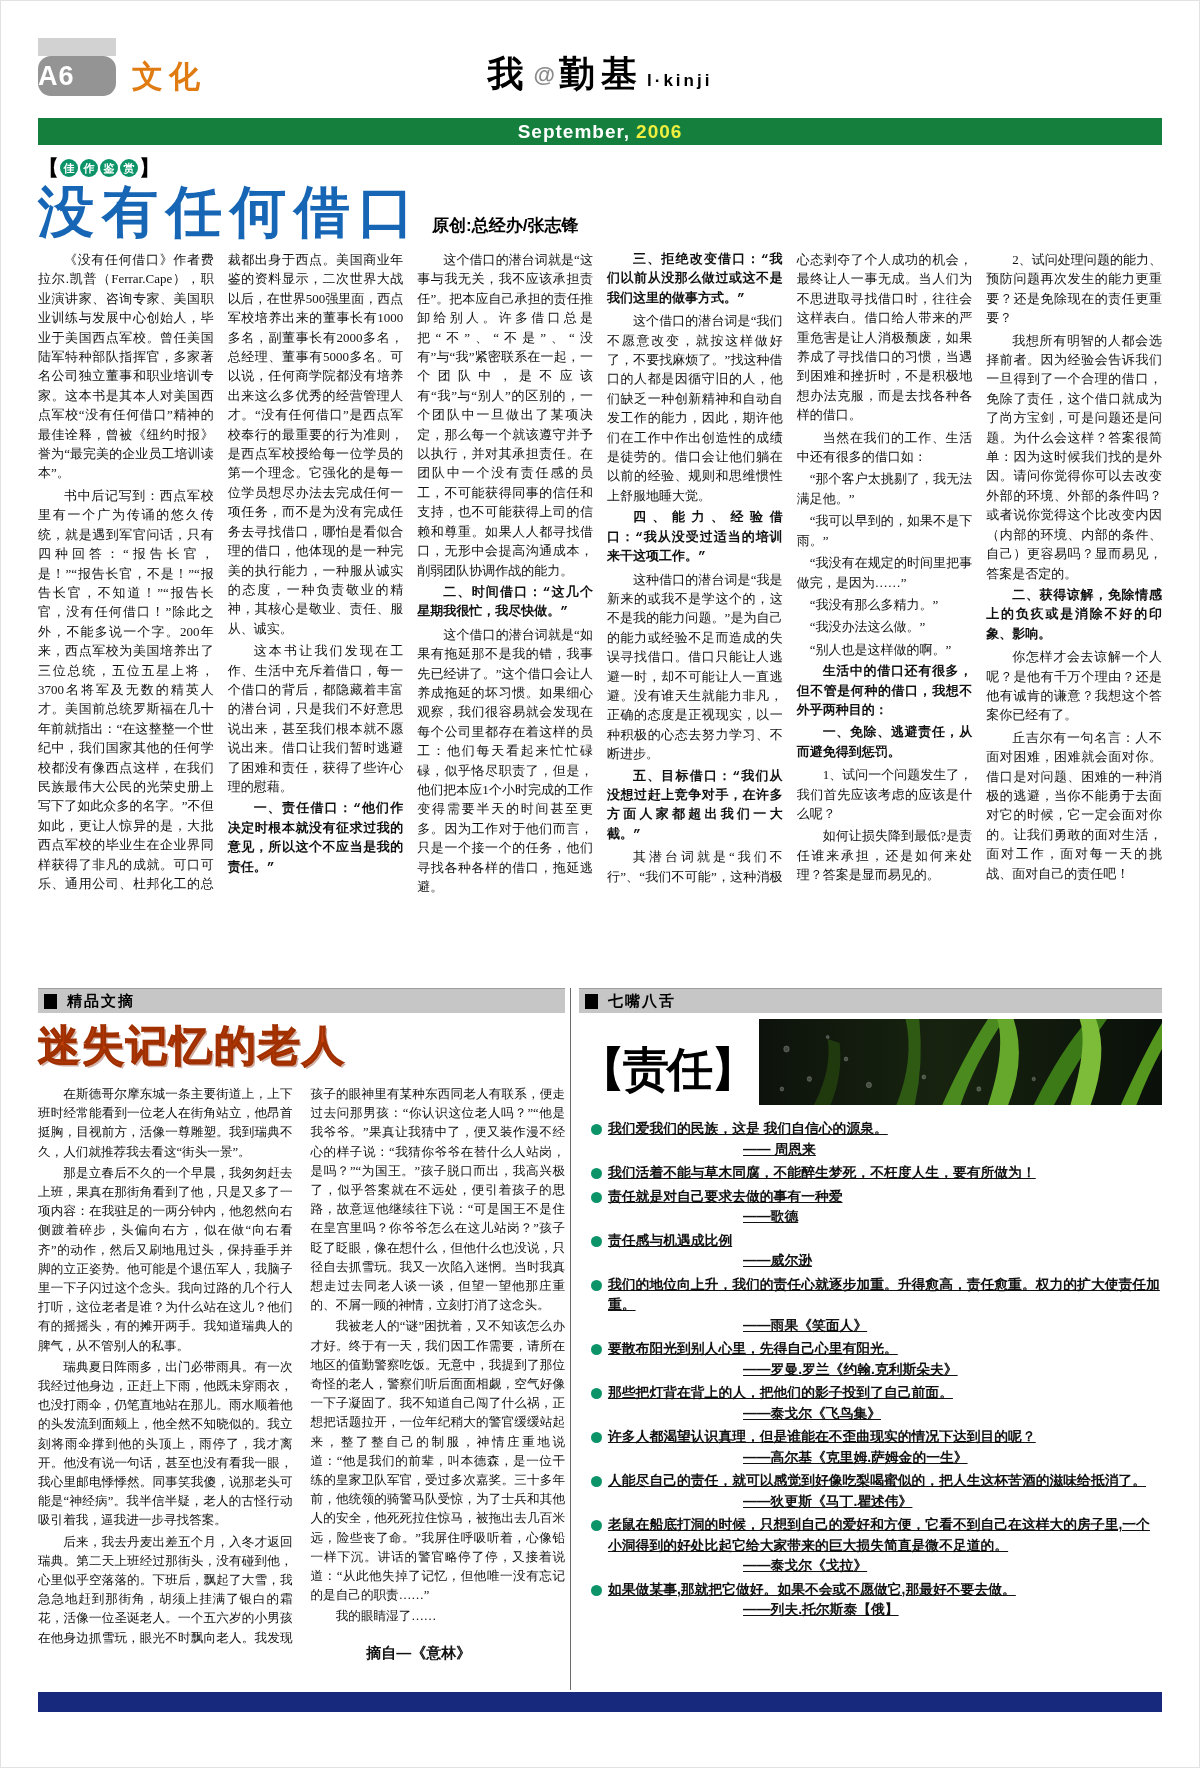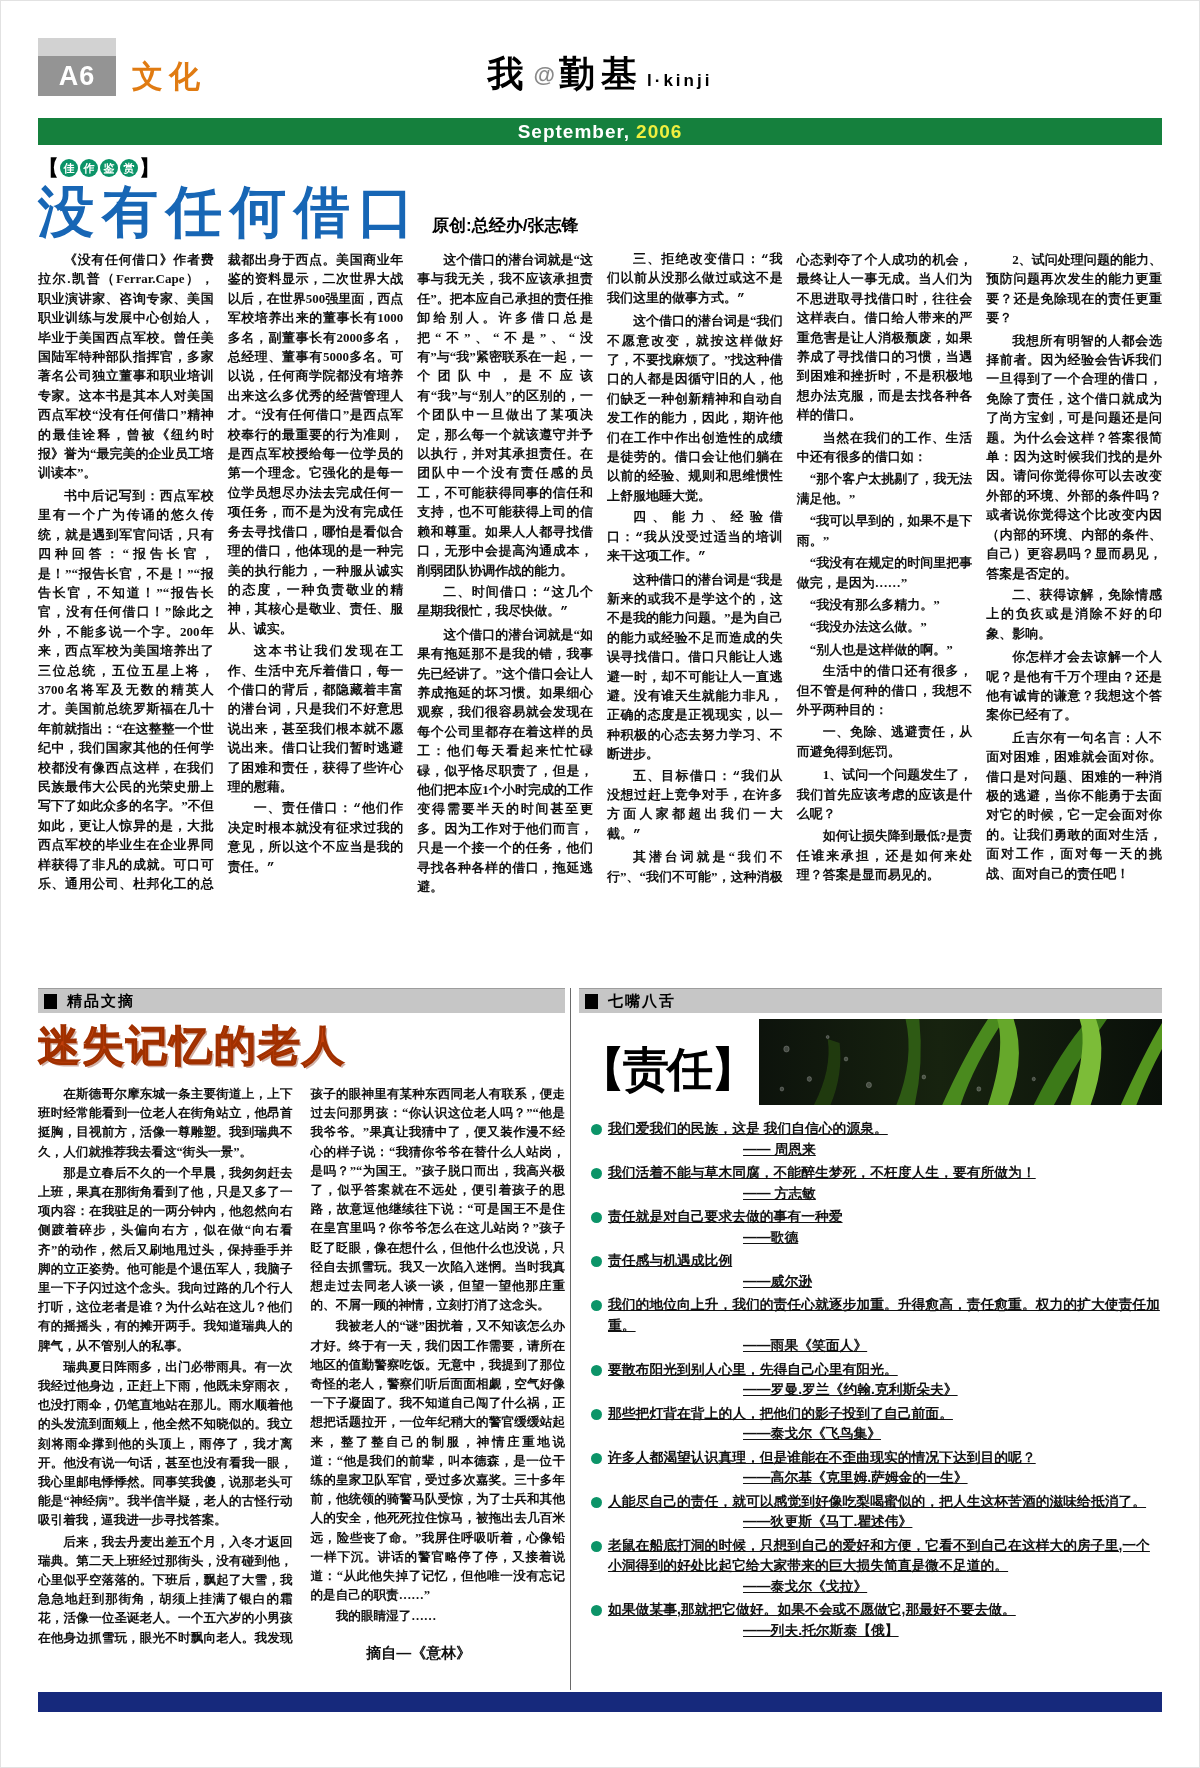--- a/index.html
+++ b/index.html
@@ -5,21 +5,21 @@
   html,body { margin:0; padding:0; background:#ffffff; }
   .page {
     position:relative; width:1200px; height:1768px; box-sizing:border-box;
     padding:54px 38px 0; background:#ffffff; overflow:hidden;
     font-family:"Liberation Serif","DejaVu Serif",serif; color:#111;
   }
   
   .header-zone { position:relative; height:92px; }
   .code-light { position:absolute; left:0; top:-16px; width:78px; height:18px; background:#d2d2d2; }
   .code-box { position:absolute; left:0; top:2px; width:78px; height:40px; background:#949494;
-    color:#fff; font:bold 27px/40px "Liberation Sans",sans-serif; text-align:center; letter-spacing:1px; }
+    color:#fff; font:bold 27px/40px "Liberation Sans",sans-serif; letter-spacing:1px;border-radius:13px; }
   .section-name { position:absolute; left:94px; top:6px; color:#e07b12;
     font:bold 31px/34px "Liberation Sans",sans-serif; letter-spacing:6px; }
   .masthead { position:absolute; left:0; right:0; top:0; text-align:center; }
   .mh-cn { font:bold 36px/40px "Liberation Sans",sans-serif; color:#000; letter-spacing:6px; }
   .mh-at { font:bold 22px/40px "Liberation Sans",sans-serif; color:#8a8a8a; margin:0 4px; vertical-align:4px; }
   .mh-latin { font:bold 17px/40px "Liberation Sans",sans-serif; color:#000; letter-spacing:3px; margin-left:4px; }
   .date-bar { position:absolute; left:0; right:0; top:64px; height:27px; background:#15803d;
     text-align:center; font:bold 19px/27px "Liberation Sans",sans-serif; letter-spacing:1px; }
   .date-month { color:#ffffff; }
   .date-year { color:#f0ef3f; margin-left:6px; }
@@ -32,21 +32,21 @@
   
   .main-title-row { margin-top:2px; height:62px; text-align:left; white-space:nowrap; }
   .main-title { display:inline-block; margin:0; color:#1766b5;
     font:900 56px/60px "Liberation Sans",sans-serif; letter-spacing:8px; }
   .byline { display:inline-block; margin-left:10px; vertical-align:baseline;
     font:bold 17px/20px "Liberation Sans",sans-serif; color:#000; }
   
   .article-cols { margin-top:6px; height:732px; overflow:hidden;
     column-count:6; column-gap:14px; text-align:justify;
     font-size:13px; line-height:19.4px; }
-  .para { margin:0 0 3px; text-indent:2em;font-weight:bold; }
+  .para { margin:0 0 3px; text-indent:2em; }
   .para.bold { font-weight:bold; font-family:Liberation Mono, monospace; }
   .para.q-short { text-indent:1em; }
   
   .bottom-zone { margin-top:6px; display:flex; align-items:stretch; min-height:702px; }
   .bottom-left { width:527px; flex:none; }
   .bottom-right { flex:1; border-left:1px solid #6a6a6a; margin-left:5px; padding-left:8px; }
   .sec-bar { height:24px; background:#c6c6c6; border-top:1px solid #9d9d9d; display:flex; align-items:center; }
   .sec-sq { width:13px; height:15px; background:#000; margin:0 10px 0 6px; flex:none; }
   .sec-label { font:bold 15px/24px "Liberation Sans",sans-serif; color:#000; letter-spacing:2px; }
   .digest-title { margin:10px 0 16px; color:#c2410c; -webkit-text-stroke:1.2px #a03000;
@@ -196,21 +196,20 @@
             <span class="bullet"></span>
             <span class="q-text">我们爱我们的民族，这是 我们自信心的源泉。</span>
           </div>
           <div class="q-author">—— 周恩来</div>
         </div>
           <div class="quote">
           <div class="q-line">
             <span class="bullet"></span>
             <span class="q-text">我们活着不能与草木同腐，不能醉生梦死，不枉度人生，要有所做为！</span>
           </div>
-          <div class="q-author">—— 方志敏</div>
         </div>
           <div class="quote">
           <div class="q-line">
             <span class="bullet"></span>
             <span class="q-text">责任就是对自己要求去做的事有一种爱</span>
           </div>
           <div class="q-author">——歌德</div>
         </div>
           <div class="quote">
           <div class="q-line">

